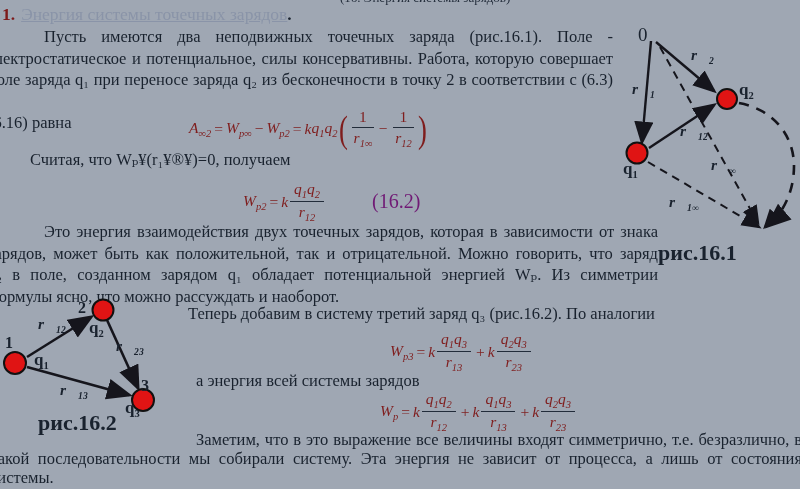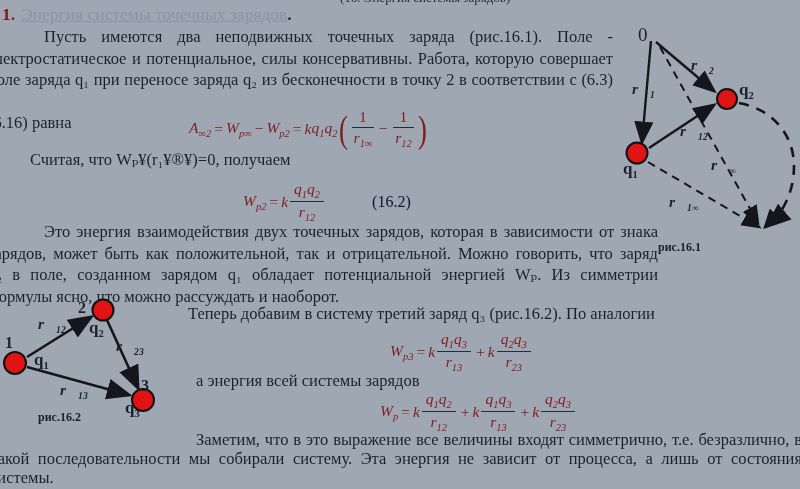--- a/index.html
+++ b/index.html
@@ -20,27 +20,27 @@
   .title .dot{font-weight:bold;color:#19222e}
   .clipped{top:-10px;left:340px;font-size:13px;color:#242e3c;white-space:nowrap}
   
   .formula{display:flex;align-items:center;font-size:15.5px;font-style:italic;color:#7f1d1d}
   .formula .top{font-style:normal;padding:0 3px}
   .formula sub{font-size:10.5px}
   .frac{display:inline-flex;flex-direction:column;text-align:center;margin:0 2px}
   .frac .num{border-bottom:1.3px solid #222c3a;padding:0 4px 1px;display:block}
   .frac .den{padding-top:1px;display:block}
   .tp{font-style:normal;font-size:38px;font-weight:300;line-height:0;transform:scaleX(.7)}
-  .eqnum{font-style:normal;margin-left:46px;font-size:16px;color:#0f172a}
+  .eqnum{font-style:normal;margin-left:46px;font-size:20px;color:#701a75}
   
   .vec{font-size:15.5px;font-weight:bold;font-style:italic;white-space:nowrap}
   .qlabel{font-size:17px;font-weight:bold;white-space:nowrap}
   .ptlabel{font-size:16px;font-weight:bold}
   .origin{font-size:19px}
-  .caption{font-size:12px;font-weight:bold}
+  .caption{font-size:22px;font-weight:bold}
   .plain{font-size:16.5px;white-space:nowrap}
   .b{font-weight:normal}
   svg{position:absolute;overflow:visible}
 </style>
 </head>
 <body>
 
 <div class="abs clipped">(16. Энергия системы зарядов)</div>
 
 <div class="abs title">
@@ -112,21 +112,21 @@
   <line x1="51" y1="130" x2="116" y2="87" stroke="#15151c" stroke-width="2.4" marker-end="url(#ah1)"></line>
   <line x1="62" y1="29" x2="160" y2="205" stroke="#15151c" stroke-width="2" stroke-dasharray="8 6" marker-end="url(#ah1)"></line>
   <line x1="50" y1="144" x2="161" y2="209" stroke="#15151c" stroke-width="2" stroke-dasharray="8 6" marker-end="url(#ah1)"></line>
   <path d="M141,85 C178,92 196,120 196,148 C196,175 184,196 170,208" fill="none" stroke="#15151c" stroke-width="2.6" stroke-dasharray="10 8" marker-end="url(#ah1)"></path>
   <line x1="177" y1="197" x2="167" y2="209" stroke="#15151c" stroke-width="2" marker-end="url(#ah1)"></line>
   <circle cx="129" cy="81" r="10" fill="#e01414" stroke="#111" stroke-width="2"></circle>
   <circle cx="39" cy="135" r="10.5" fill="#e01414" stroke="#111" stroke-width="2"></circle>
 </svg>
 
 <div class="abs origin" style="top:24px;left:638px">0</div>
-<div class="abs vec" style="top:56px;left:691px"><i>r⃗</i><sub>2</sub></div>
+<div class="abs vec" style="top:46px;left:691px"><i>r⃗</i><sub>2</sub></div>
 <div class="abs vec" style="top:80px;left:632px"><i>r⃗</i><sub>1</sub></div>
 <div class="abs vec" style="top:122px;left:680px"><i>r⃗</i><sub>12</sub></div>
 <div class="abs vec" style="top:156px;left:711px"><i>r⃗</i><sub>∞</sub></div>
 <div class="abs vec" style="top:193px;left:669px"><i>r⃗</i><sub>1∞</sub></div>
 <div class="abs qlabel" style="top:80px;left:739px"><span>q</span><sub>2</sub></div>
 <div class="abs qlabel" style="top:159px;left:623px"><span>q</span><sub>1</sub></div>
 <div class="abs caption" style="top:240px;left:658px">рис.16.1</div>
 
 <div class="abs plain" style="top:304px;left:188px">Теперь добавим в систему третий заряд q₃ (рис.16.2). По аналогии</div>
 

